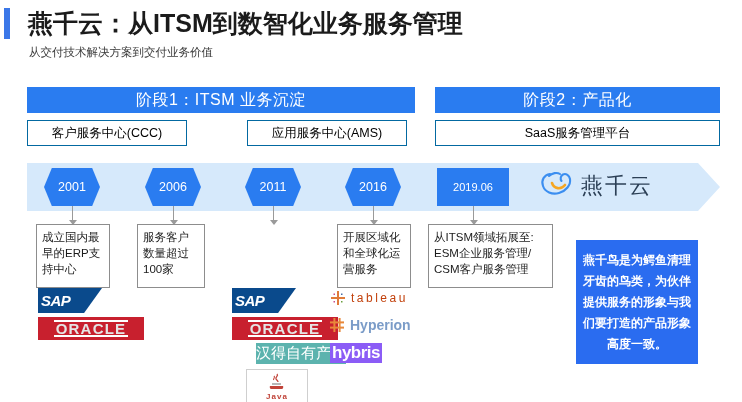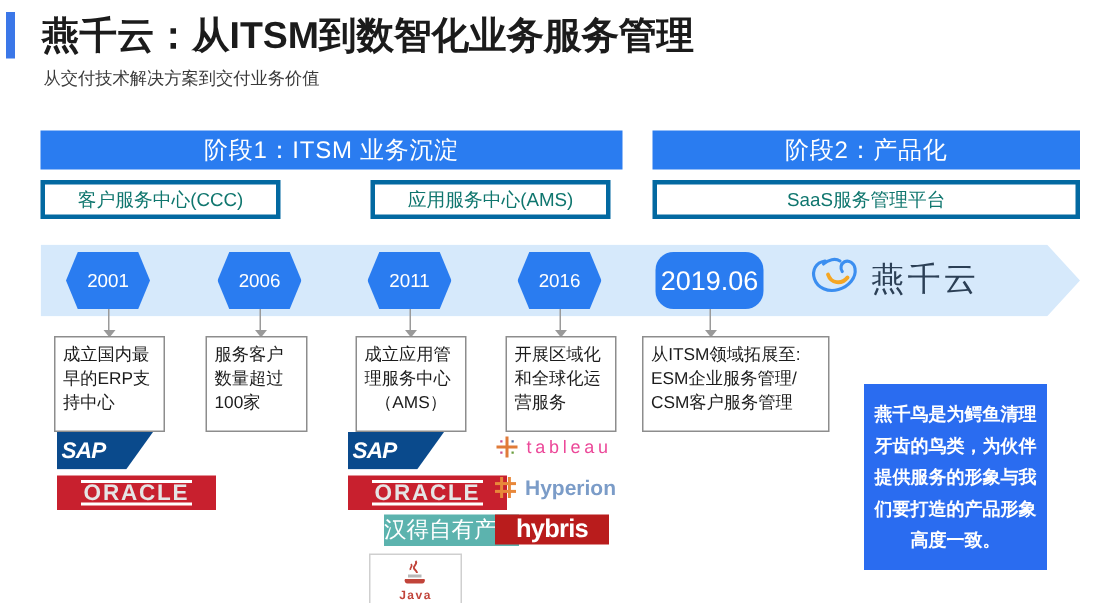--- a/index.html
+++ b/index.html
@@ -62,24 +62,24 @@
     justify-content: center;
     letter-spacing: 0.5px;
   }
   #phase1-bar { left: 27px;  top: 87px; width: 388px; }
   #phase2-bar { left: 435px; top: 87px; width: 285px; }
 
   
   .service-box {
     position: absolute;
     height: 26px;
-    border: 3px solid #0369a1;
+    border: 1px solid #0369a1;
     background: #ffffff;
     font-size: 12.5px;
-    color: #0f766e;
+    color: #000000;
     display: flex;
     align-items: center;
     justify-content: center;
     box-sizing: border-box;
   }
   #svc-ccc  { left: 27px;  top: 120px; width: 160px; }
   #svc-ams  { left: 247px; top: 120px; width: 160px; }
   #svc-saas { left: 435px; top: 120px; width: 285px; }
 
   
@@ -107,22 +107,22 @@
     justify-content: center;
     clip-path: polygon(14% 0, 86% 0, 100% 50%, 86% 100%, 14% 100%, 0 50%);
   }
   .year-rect {
     position: absolute;
     top: 168px;
     width: 72px;
     height: 38px;
     background: #2a7cf0;
     color: #ffffff;
-    font-size: 18px;
-    border-radius: 12px;
+    font-size: 11px;
+    border-radius: 0;
     display: flex;
     align-items: center;
     justify-content: center;
   }
   #year-0 { left: 44px; }
   #year-1 { left: 145px; }
   #year-2 { left: 245px; }
   #year-3 { left: 345px; }
   #year-4 { left: 437px; }
 
@@ -248,45 +248,45 @@
     display: flex; align-items: center;
     height: 20px;
   }
   .tab-mark {
     width: 16px; height: 16px;
     position: relative;
     margin-right: 5px;
   }
   .logo-tableau .tab-text {
     font-size: 12px;
-    color: #ec4899;
+    color: #c2410c;
     letter-spacing: 2.5px;
   }
   .logo-hyperion {
     display: flex; align-items: center;
     height: 22px; margin-top: 6px;
   }
   .hash-mark {
     width: 14px; height: 14px;
     position: relative;
     margin-right: 6px;
   }
   .logo-hyperion .hyp-text {
     font-size: 14px;
     font-weight: bold;
     color: #7b9cc8;
   }
   .logo-hybris {
     margin-top: 7px;
-    background: #b91c1c;
+    background: #8b5cf6;
     color: #ffffff;
     font-size: 17px;
     font-weight: bold;
     display: inline-block;
-    padding: 0 14px;
+    padding: 0 2px;
     letter-spacing: -0.5px;
     line-height: 20px;
   }
 
   
   #brand-logo {
     position: absolute;
     left: 540px;
     top: 170px;
     display: flex;
@@ -296,21 +296,21 @@
     font-size: 22px;
     color: #2b3f55;
     margin-left: 7px;
     letter-spacing: 2px;
   }
 
   
   #note-box {
     position: absolute;
     left: 576px;
-    top: 256px;
+    top: 240px;
     width: 122px;
     height: 124px;
     background: #2a6cf0;
     color: #ffffff;
     font-size: 12px;
     line-height: 21px;
     font-weight: bold;
     display: flex;
     align-items: center;
     justify-content: center;
@@ -362,25 +362,20 @@
 
   <div class="desc-box" id="desc-0">
     <div>成立国内最</div>
     <div>早的ERP支</div>
     <div>持中心</div>
   </div>
   <div class="desc-box" id="desc-1">
     <div>服务客户</div>
     <div>数量超过</div>
     <div>100家</div>
-  </div>
-  <div class="desc-box" id="desc-2">
-    <div>成立应用管</div>
-    <div>理服务中心</div>
-    <div>（AMS）</div>
   </div>
   <div class="desc-box" id="desc-4">
     <div>从ITSM领域拓展至:</div>
     <div>ESM企业服务管理/</div>
     <div>CSM客户服务管理</div>
   </div>
   <div class="desc-box" id="desc-3">
     <div>开展区域化</div>
     <div>和全球化运</div>
     <div>营服务</div>

